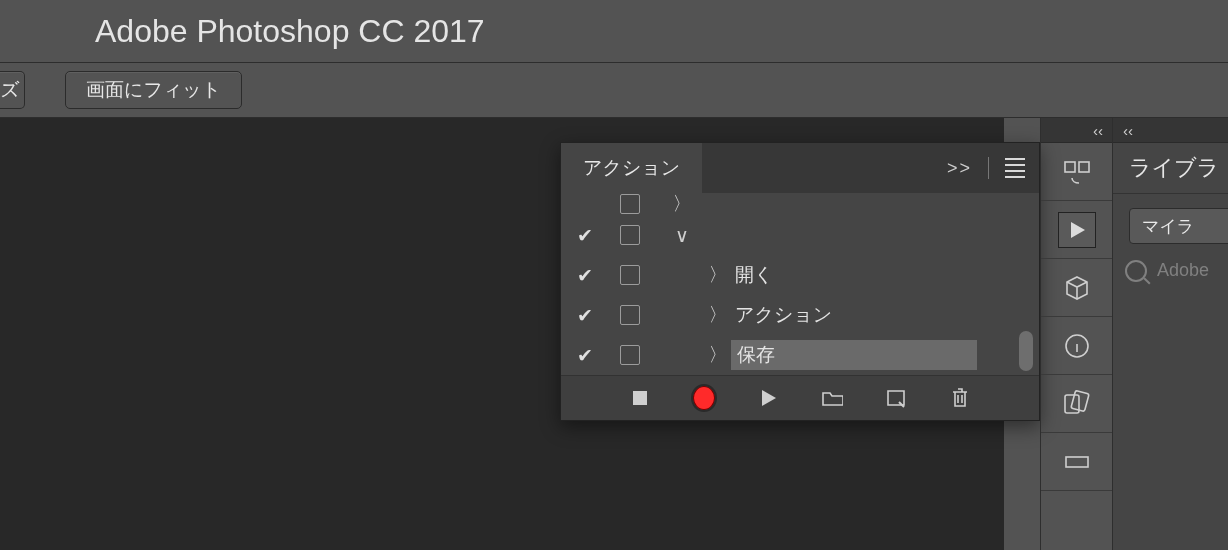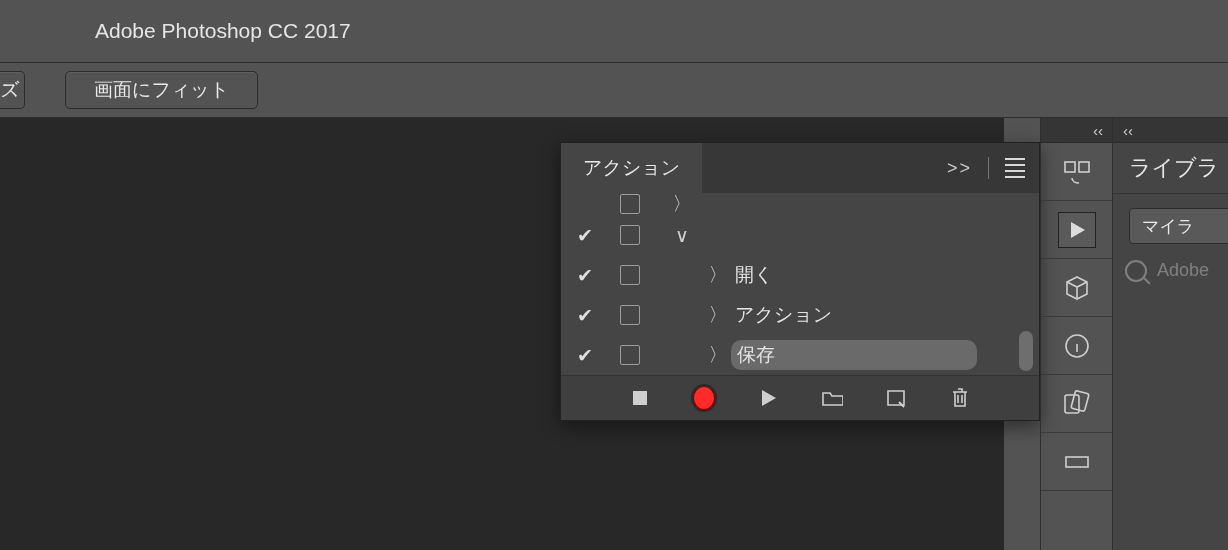--- a/index.html
+++ b/index.html
@@ -1,19 +1,19 @@
 <!DOCTYPE html>
 <html><head>
 <meta charset="utf-8">
 <style>
   html,body{margin:0;padding:0;width:1228px;height:550px;background:#535353;font-family:"Hiragino Kaku Gothic Pro","Meiryo",sans-serif;color:#d7d7d7;overflow:hidden;}
   .titlebar{height:62px;display:flex;align-items:center;padding-left:95px;border-bottom:1px solid #2d2d2d;}
-  .titlebar span{font-size:21px;color:#e5e5e5;}
+  .titlebar span{font-size:32px;color:#e5e5e5;}
   .optbar{height:54px;display:flex;align-items:center;background:#535353;border-bottom:1px solid #2d2d2d;gap:16px;padding-left:0;}
-  .pillbtn{height:36px;display:flex;align-items:center;padding:0 28px;border:1px solid #2b2b2b;border-radius:5px;background:#535353;color:#e8e8e8;font-size:19px;box-shadow:inset 0 1px 0 rgba(255,255,255,.08);}
+  .pillbtn{height:36px;display:flex;align-items:center;padding:0 20px;border:1px solid #2b2b2b;border-radius:5px;background:#535353;color:#e8e8e8;font-size:19px;box-shadow:inset 0 1px 0 rgba(255,255,255,.08);}
   .pill-left{border-top-left-radius:0;border-bottom-left-radius:0;border-left:none;width:20px;padding:0 4px 0 0;justify-content:center;}
   .pill-fit{margin-left:24px;}
   .workarea{position:relative;height:434px;}
   .canvas{position:absolute;left:0;top:0;width:1004px;height:434px;background:#282828;}
   
   .panel{position:absolute;left:560px;top:24px;width:478px;background:#454545;border:1px solid #222;box-shadow:0 6px 18px rgba(0,0,0,.45);}
   .tabs{display:flex;align-items:center;height:50px;background:#373737;}
   .tab{height:50px;display:flex;align-items:center;padding:0 22px;font-size:19px;color:#bdbdbd;}
   .tab.active{background:#454545;color:#e8e8e8;}
   .tabs .spacer{flex:1;}
@@ -25,21 +25,21 @@
   .rows{}
   .row{display:flex;align-items:center;height:40px;font-size:19px;color:#e4e4e4;}
   .colck{width:48px;display:flex;justify-content:center;}
   .colbx{width:42px;display:flex;justify-content:center;}
   .bx{width:18px;height:18px;border:1px solid #9c9c9c;border-radius:2px;}
   .indent{width:18px;}
   .caret{width:26px;text-align:center;color:#cfcfcf;}
   .row .label{flex:1;padding-left:4px;}
   .row.frag{height:22px;overflow:hidden;}
   .row.frag .label{color:#c9c9c9;white-space:nowrap;}
-  .row.sel .label{background:#6a6a6a;border-radius:10px;padding:2px 6px;margin-right:62px;}
+  .row.sel .label{background:#6a6a6a;border-radius:0;padding:2px 6px;margin-right:62px;}
   .scrollthumb{position:absolute;right:6px;top:188px;width:14px;height:40px;border-radius:7px;background:#6e6e6e;}
   .pfooter{height:44px;display:flex;align-items:center;justify-content:center;gap:42px;border-top:1px solid #323232;background:#3f3f3f;}
   .ficon{width:22px;height:22px;display:flex;align-items:center;justify-content:center;color:#cfcfcf;}
   .stop{width:14px;height:14px;background:#cfcfcf;}
   .rec{width:22px;height:22px;border-radius:50%;background:#ff2a2a;border:1px solid #7a0000;outline:2px solid #2a2a2a;}
   .play svg,.folder svg,.newa svg,.trash svg,.tri svg,.cube svg,.info svg,.swatch svg{display:block;}
   
   .dock{position:absolute;left:1040px;top:0;width:72px;height:434px;border-left:1px solid #2e2e2e;border-right:1px solid #2e2e2e;display:flex;flex-direction:column;}
   .collapse{height:24px;display:flex;align-items:center;justify-content:flex-end;padding-right:10px;color:#cfcfcf;font-size:15px;background:#353535;border-bottom:1px solid #2a2a2a;}
   .dbtn{height:57px;display:flex;align-items:center;justify-content:center;border-bottom:1px solid #3a3a3a;}

